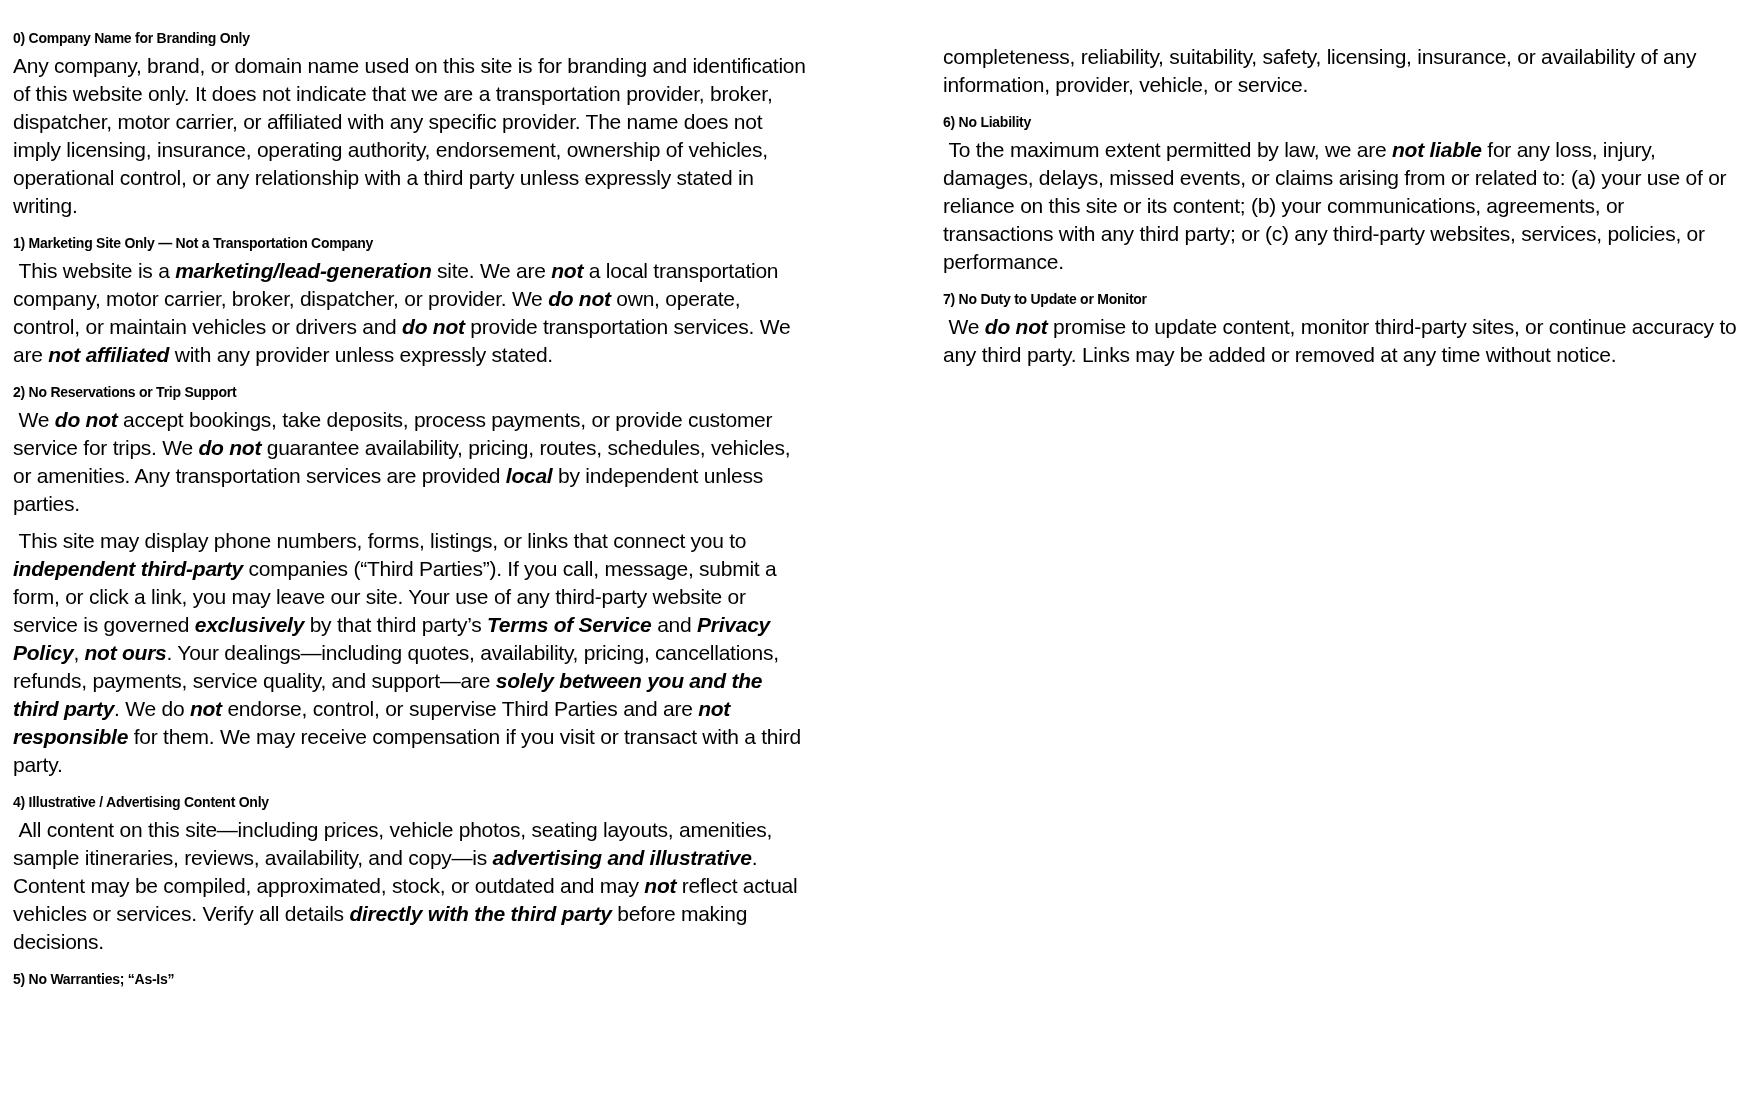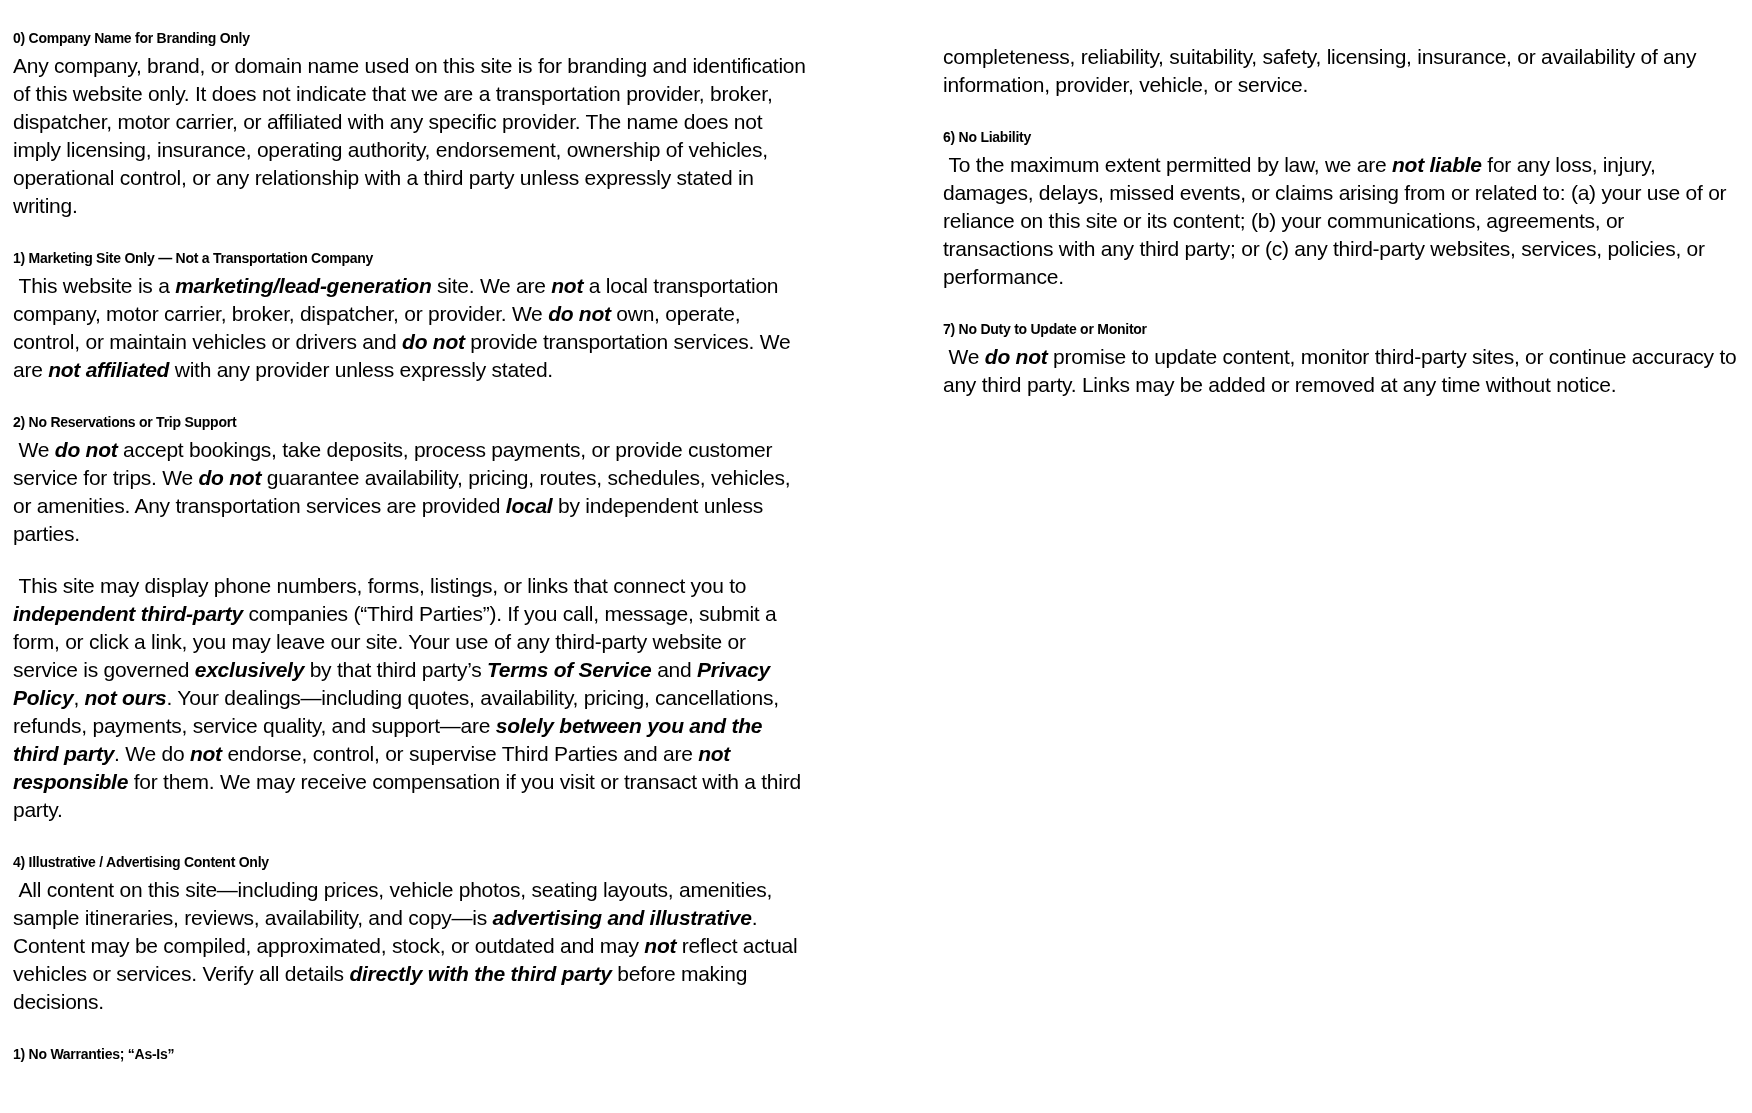--- a/index.html
+++ b/index.html
@@ -23,21 +23,21 @@
     width: 795px;
     flex: 0 0 795px;
   }
   .col-left {
     margin-right: 135px;
   }
   .col-right {
     padding-top: 19px;
   }
   .section {
-    margin-top: 24px;
+    margin-top: 9px;
   }
   .section:first-child {
     margin-top: 0;
   }
   .section h3 {
     margin: 0;
     font-size: 14px;
     line-height: 28px;
     font-weight: 700;
     letter-spacing: -0.25px;
@@ -73,21 +73,21 @@
         <p><span> We </span><span class="b">do not</span><span> accept bookings, take deposits, process payments, or provide customer service for trips. We </span><span class="b">do not</span><span> guarantee availability, pricing, routes, schedules, vehicles, or amenities. Any transportation services are provided </span><span class="b">local</span><span> by independent unless parties.</span></p>
       </div>
       <div class="section">
         <p><span> This site may display phone numbers, forms, listings, or links that connect you to </span><span class="b">independent third-party</span><span> companies (“Third Parties”). If you call, message, submit a form, or click a link, you may leave our site. Your use of any third-party website or service is governed </span><span class="b">exclusively</span><span> by that third party’s </span><span class="b">Terms of Service</span><span> and </span><span class="b">Privacy Policy</span><span>, </span><span class="b">not ours</span><span>. Your dealings—including quotes, availability, pricing, cancellations, refunds, payments, service quality, and support—are </span><span class="b">solely between you and the third party</span><span>. We do </span><span class="b">not</span><span> endorse, control, or supervise Third Parties and are </span><span class="b">not responsible</span><span> for them. We may receive compensation if you visit or transact with a third party.</span></p>
       </div>
       <div class="section">
         <h3>4) Illustrative / Advertising Content Only</h3>
         <p><span> All content on this site—including prices, vehicle photos, seating layouts, amenities, sample itineraries, reviews, availability, and copy—is </span><span class="b">advertising and illustrative</span><span>. Content may be compiled, approximated, stock, or outdated and may </span><span class="b">not</span><span> reflect actual vehicles or services. Verify all details </span><span class="b">directly with the third party</span><span> before making decisions.</span></p>
       </div>
       <div class="section">
-        <h3>1) No Warranties; “As-Is”</h3>
+        <h3>5) No Warranties; “As-Is”</h3>
       </div>
     </div>
   <div class="col col-right">
       <div class="section">
         <p><span>completeness, reliability, suitability, safety, licensing, insurance, or availability of any information, provider, vehicle, or service.</span></p>
       </div>
       <div class="section">
         <h3>6) No Liability</h3>
         <p><span> To the maximum extent permitted by law, we are </span><span class="b">not liable</span><span> for any loss, injury, damages, delays, missed events, or claims arising from or related to: (a) your use of or reliance on this site or its content; (b) your communications, agreements, or transactions with any third party; or (c) any third-party websites, services, policies, or performance.</span></p>
       </div>

